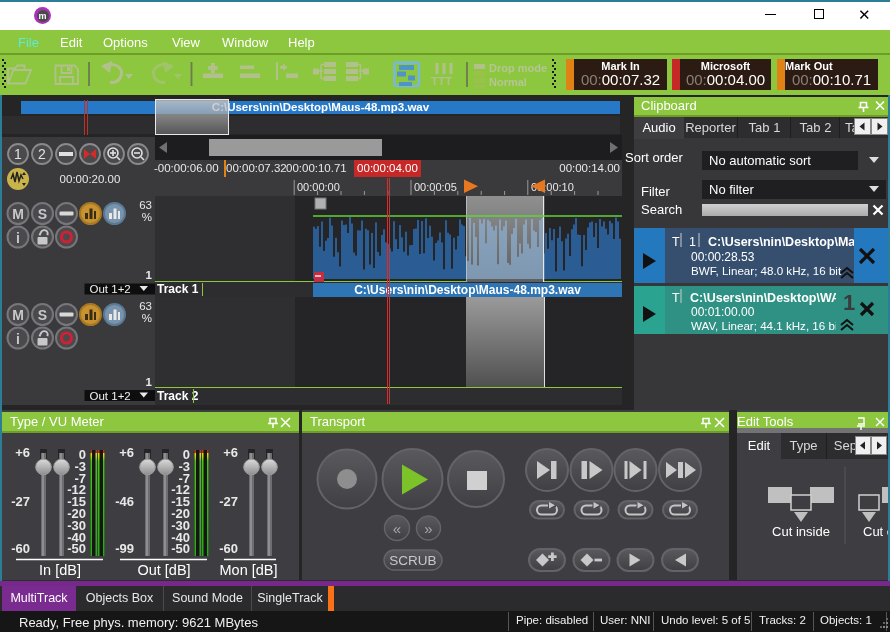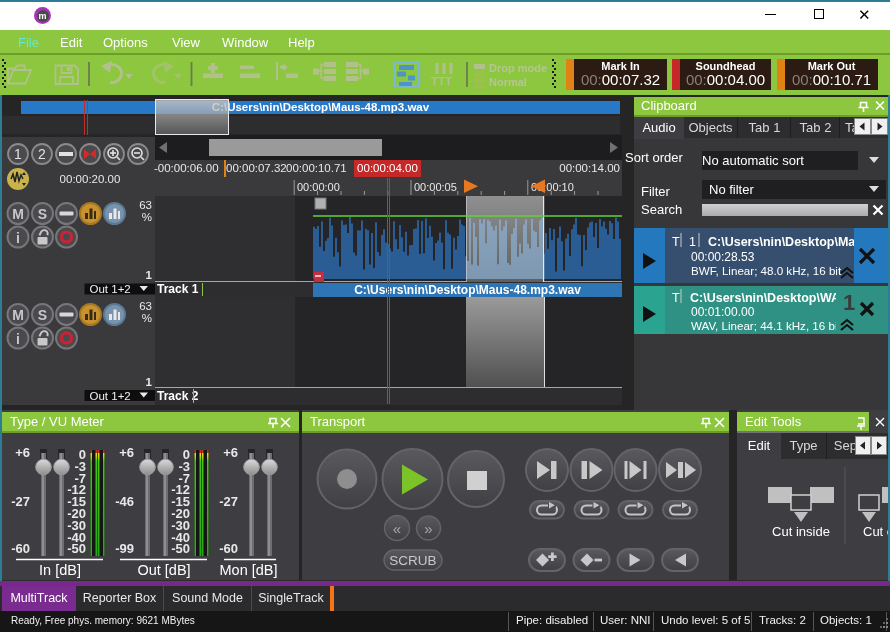--- a/index.html
+++ b/index.html
@@ -121,24 +121,24 @@
           <rect x="554" y="31" width="2" height="2"></rect>
         </g>
 </svg>
 </div>
 
 <div id="timeboxes">
 <div class="abs" style="left:566px;top:59px;width:101px;height:31px;background:#2b1b13;border-left:8px solid #e08214"></div>
 <div class="abs" style="left:574px;top:60px;width:93px;height:12px;color:#fff;font-size:11px;font-weight:bold;text-align:center">Mark In</div>
 <div class="abs" style="left:574px;top:71px;width:93px;height:18px;color:#fff;font-size:15px;text-align:center"><span style="color:#8a8078">00:</span>00:07.32</div>
 <div class="abs" style="left:672px;top:59px;width:99px;height:31px;background:#2b1b13;border-left:8px solid #c62828"></div>
-<div class="abs" style="left:680px;top:60px;width:91px;height:12px;color:#fff;font-size:11px;font-weight:bold;text-align:center">Soundhead</div>
+<div class="abs" style="left:680px;top:60px;width:91px;height:12px;color:#fff;font-size:11px;font-weight:bold;text-align:center">Microsoft</div>
 <div class="abs" style="left:680px;top:71px;width:91px;height:18px;color:#fff;font-size:15px;text-align:center"><span style="color:#8a8078">00:</span>00:04.00</div>
 <div class="abs" style="left:777px;top:59px;width:101px;height:31px;background:#2b1b13;border-left:8px solid #e08214"></div>
-<div class="abs" style="left:785px;top:60px;width:93px;height:12px;color:#fff;font-size:11px;font-weight:bold;text-align:center">Mark Out</div>
+<div class="abs" style="left:785px;top:60px;width:93px;height:12px;color:#fff;font-size:11px;font-weight:bold;">Mark Out</div>
 <div class="abs" style="left:785px;top:71px;width:93px;height:18px;color:#fff;font-size:15px;text-align:center"><span style="color:#8a8078">00:</span>00:10.71</div>
 </div>
 
 <div id="main">
 
 <div class="abs" style="left:0;top:95px;width:890px;height:315px;background:#252526"></div>
 <div class="abs" style="left:0;top:95px;width:2px;height:515px;background:#2e7d96"></div>
 <div class="abs" style="left:888px;top:95px;width:2px;height:515px;background:#2e7d96"></div>
 
 <div class="abs" style="left:21px;top:101px;width:599px;height:13px;background:#2878c8"></div>
@@ -342,32 +342,32 @@
 <div class="abs" style="left:634px;top:97px;width:254px;height:20px;background:#8dc63f;border-bottom:2px solid #6f9e28;color:#fff;font-size:13px;line-height:18px;padding-left:7px">Clipboard</div>
 <svg class="abs" style="left:855px;top:99px" width="33" height="16">
         <g stroke="#fff" stroke-width="1.6" fill="none">
           <path d="M5.5 3.5h6v5h-6zM3.5 8.5h10M8.5 8.5v4.5"></path>
           <path d="M21 2.5l8 8M29 2.5l-8 8"></path>
         </g>
       </svg>
 <div class="abs" style="left:634px;top:117px;width:254px;height:293px;background:#37373a"></div>
 <div class="abs" style="left:634px;top:117px;width:254px;height:21px;background:#2d2d30"></div>
 <div class="abs" style="left:634px;top:117px;width:50px;height:22px;background:#3e3e42;color:#fff;font-size:13px;text-align:center;line-height:21px">Audio</div>
-<div class="abs" style="left:684px;top:117px;width:54px;height:21px;color:#d8d8d8;font-size:13px;text-align:center;line-height:21px;border-right:1px solid #1e1e1e">Objects</div>
+<div class="abs" style="left:684px;top:117px;width:54px;height:21px;color:#d8d8d8;font-size:13px;text-align:center;line-height:21px;border-right:1px solid #1e1e1e">Reporter</div>
 <div class="abs" style="left:739px;top:117px;width:52px;height:21px;color:#d8d8d8;font-size:13px;text-align:center;line-height:21px;border-right:1px solid #1e1e1e">Tab 1</div>
 <div class="abs" style="left:792px;top:117px;width:48px;height:21px;color:#d8d8d8;font-size:13px;text-align:center;line-height:21px;border-right:1px solid #1e1e1e">Tab 2</div>
 <div class="abs" style="left:840px;top:117px;width:30px;height:21px;color:#d8d8d8;font-size:13px;line-height:21px;padding-left:5px">Ta</div>
 <div class="abs" style="left:854px;top:118px;width:17px;height:17px;background:#f0f0f0;border:1px solid #888"></div>
 <div class="abs" style="left:871px;top:118px;width:17px;height:17px;background:#f0f0f0;border:1px solid #888"></div>
 <svg class="abs" style="left:854px;top:118px" width="34" height="17">
         <path d="M10.5 4.5v8l-5-4z" fill="#222"></path>
         <path d="M23.5 4.5v8l5-4z" fill="#222"></path>
       </svg>
 <div class="abs" style="left:625px;top:150px;color:#fff;font-size:13px">Sort order</div>
-<div class="abs" style="left:702px;top:151px;width:156px;height:19px;background:#1f1f22;color:#fff;font-size:13px;line-height:19px;">No automatic sort</div>
+<div class="abs" style="left:702px;top:151px;width:156px;height:19px;background:#1f1f22;color:#fff;font-size:13px;line-height:19px;padding-left:7px">No automatic sort</div>
 <svg class="abs" style="left:868px;top:156px" width="13" height="8">
         <path d="M1 1l5 6L11 1z" fill="#ddd"></path>
       </svg>
 <div class="abs" style="left:641px;top:184px;color:#fff;font-size:13px">Filter</div>
 <div class="abs" style="left:702px;top:180px;width:184px;height:19px;background:#1f1f22;color:#fff;font-size:13px;line-height:19px;padding-left:7px">No filter</div>
 <svg class="abs" style="left:868px;top:185px" width="13" height="8">
         <path d="M1 1l5 6L11 1z" fill="#ddd"></path>
       </svg>
 <div class="abs" style="left:641px;top:202px;color:#fff;font-size:13px">Search</div>
 <div class="abs" style="left:702px;top:204px;width:166px;height:12px;background:linear-gradient(180deg,#d0d0d0,#ababab)"></div>
@@ -595,21 +595,21 @@
           <path d="M255 119.5h2.8v2.8h2.8v2.8h-2.8v2.8h-2.8v-2.8h-2.8v-2.8h2.8z"></path>
 <path d="M284.5 127l6.5-6.5 6.5 6.5-6.5 6.5z"></path>
           <rect x="298.5" y="125.6" width="7.5" height="2.8"></rect>
 <path d="M333.5 120.5l11 6.5-11 6.5z"></path>
 <path d="M390 120.5l-11 6.5 11 6.5z"></path>
 </g>
 </svg>
 </div>
 <div id="edittools">
 <div class="abs" style="left:737px;top:410px;width:151px;height:170px;background:#3e3e42"></div>
-<div class="abs" style="left:737px;top:412px;width:132px;height:21px;background:#8dc63f;border-bottom:2px solid #737373;color:#fff;font-size:13px;line-height:19px;padding-left:8px">Edit Tools</div>
+<div class="abs" style="left:737px;top:412px;width:151px;height:21px;background:#8dc63f;border-bottom:5px solid #737373;color:#fff;font-size:13px;line-height:19px;">Edit Tools</div>
 <svg class="abs" style="left:856px;top:415px" width="30" height="16">
         <g stroke="#fff" stroke-width="1.4" fill="none">
           <path d="M1 11h8M5 11v4M2 3h6v6M2 9h7"></path>
           <path d="M20 3l8 8M28 3l-8 8"></path>
         </g>
       </svg>
 <div class="abs" style="left:737px;top:433px;width:151px;height:26px;background:#2d2d30"></div>
 <div class="abs" style="left:737px;top:433px;width:44px;height:26px;background:#3e3e42;color:#fff;font-size:13px;text-align:center;line-height:26px">Edit</div>
 <div class="abs" style="left:781px;top:433px;width:46px;height:26px;color:#d8d8d8;font-size:13px;text-align:center;line-height:26px;border-right:1px solid #1e1e1e">Type</div>
 <div class="abs" style="left:828px;top:433px;width:42px;height:26px;color:#d8d8d8;font-size:13px;text-align:center;line-height:26px">Sepa</div>
@@ -632,25 +632,25 @@
 <rect x="145" y="28" width="6" height="16" fill="#c0c0c0"></rect>
 <path d="M125 53h14l-7 10z" fill="#c0c0c0"></path>
 <text x="126" y="77" font-size="13" fill="#fff" font-family="Liberation Sans">Cut o</text>
 </svg>
 </div>
 
 <div id="bottom">
 <div class="abs" style="left:0;top:581px;width:890px;height:5px;background:#76298a"></div>
 <div class="abs" style="left:0;top:586px;width:890px;height:25px;background:#2b2b2e"></div>
 <div class="abs" style="left:2px;top:586px;width:74px;height:25px;background:#7a2b8f;color:#fff;font-size:12.5px;text-align:center;line-height:25px">MultiTrack</div>
-<div class="abs" style="left:76px;top:586px;width:88px;height:25px;color:#e8e8e8;font-size:12.5px;text-align:center;line-height:25px;border-right:1px solid #4a4a4e">Reporter Box</div>
+<div class="abs" style="left:76px;top:586px;width:88px;height:25px;color:#e8e8e8;font-size:12.5px;text-align:center;line-height:25px;border-right:1px solid #4a4a4e">Objects Box</div>
 <div class="abs" style="left:164px;top:586px;width:88px;height:25px;color:#e8e8e8;font-size:12.5px;text-align:center;line-height:25px;border-right:1px solid #4a4a4e">Sound Mode</div>
-<div class="abs" style="left:252px;top:586px;width:82px;height:25px;color:#e8e8e8;font-size:12.5px;text-align:center;line-height:25px;border-right:4px solid #f97316">SingleTrack</div>
+<div class="abs" style="left:252px;top:586px;width:82px;height:25px;color:#e8e8e8;font-size:12.5px;text-align:center;line-height:25px;border-right:6px solid #f97316">SingleTrack</div>
 <div class="abs" style="left:0;top:611px;width:890px;height:21px;background:#161616"></div>
-<div class="abs" style="left:11px;top:615px;color:#f0f0f0;font-size:10px">Ready, Free phys. memory: 9621 MBytes</div>
+<div class="abs" style="left:19px;top:615px;color:#f0f0f0;font-size:13px">Ready, Free phys. memory: 9621 MBytes</div>
 <div class="abs" style="left:516px;top:614px;color:#f0f0f0;font-size:11.5px">Pipe: disabled</div>
 <div class="abs" style="left:600px;top:614px;color:#f0f0f0;font-size:11.5px">User: NNI</div>
 <div class="abs" style="left:661px;top:614px;color:#f0f0f0;font-size:11.5px">Undo level: 5 of 5</div>
 <div class="abs" style="left:759px;top:614px;color:#f0f0f0;font-size:11.5px">Tracks: 2</div>
 <div class="abs" style="left:820px;top:614px;color:#f0f0f0;font-size:11.5px">Objects: 1</div>
 <div class="abs" style="left:508px;top:612px;width:1px;height:19px;background:#555"></div>
 <div class="abs" style="left:593px;top:612px;width:1px;height:19px;background:#555"></div>
 <div class="abs" style="left:653px;top:612px;width:1px;height:19px;background:#555"></div>
 <div class="abs" style="left:751px;top:612px;width:1px;height:19px;background:#555"></div>
 <div class="abs" style="left:813px;top:612px;width:1px;height:19px;background:#555"></div>

